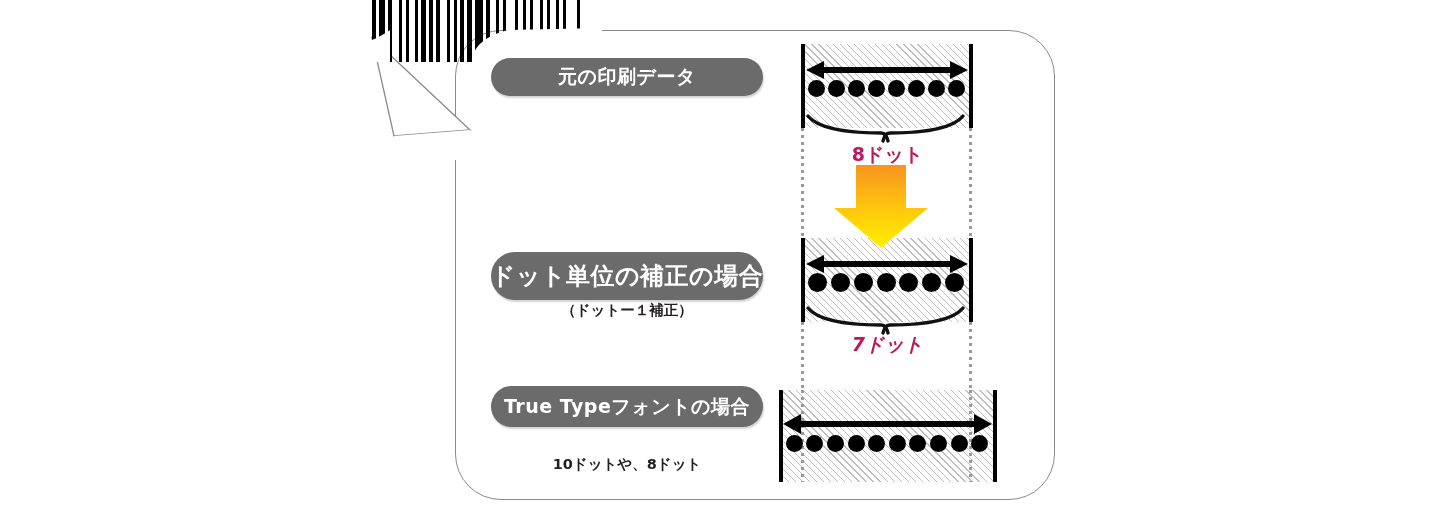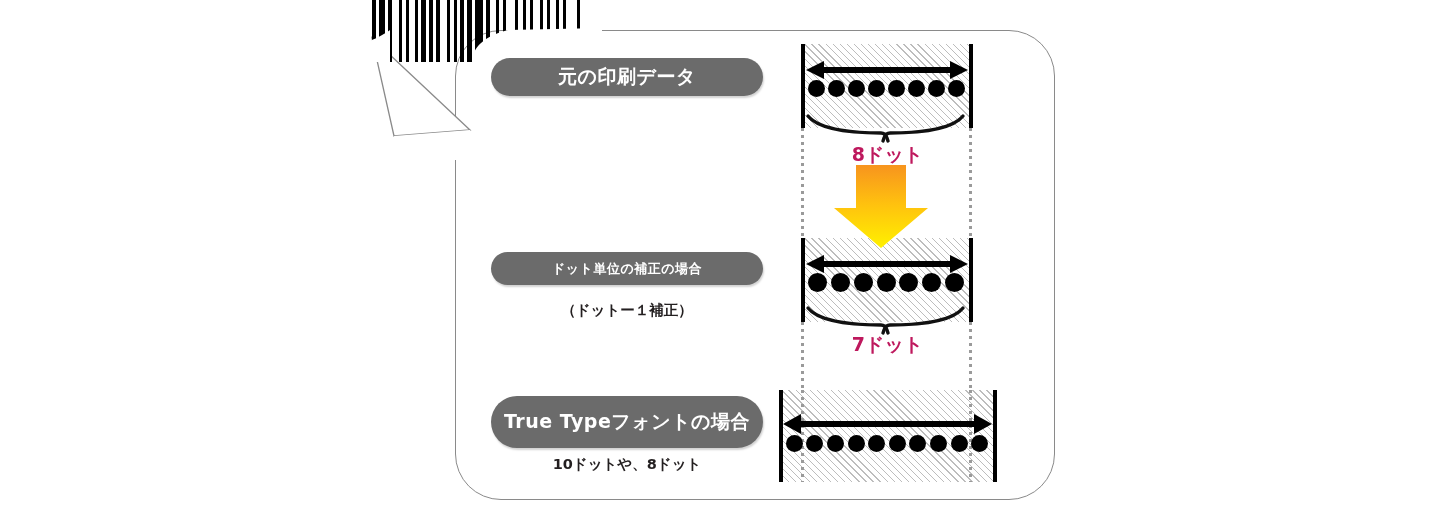--- a/index.html
+++ b/index.html
@@ -61,22 +61,22 @@
     color: #ffffff;
     font-weight: bold;
     display: flex;
     align-items: center;
     justify-content: center;
     letter-spacing: 0.5px;
     box-shadow: 1px 2px 2px rgba(0,0,0,0.18);
     white-space: nowrap;
   }
   .pill-1 { left: 491px; top: 58px;  width: 272px; height: 38px; font-size: 19px; }
-  .pill-2 { left: 491px; top: 252px; width: 272px; height: 33px; font-size: 13px; }
-  .pill-3 { left: 491px; top: 396px; width: 272px; height: 52px; font-size: 19px; }
+  .pill-2 { left: 491px; top: 252px; width: 272px; height: 48px; font-size: 24px; }
+  .pill-3 { left: 491px; top: 386px; width: 272px; height: 41px; font-size: 19px; }
 
   .subcap {
     position: absolute;
     text-align: center;
     color: #231f20;
     font-size: 14.5px;
     font-weight: bold;
     line-height: 1.38;
     white-space: nowrap;
   }
@@ -202,21 +202,21 @@
     <div class="vbar" style="left:993px; top:390px; height:92px;"></div>
 
     <div class="dottedguide" style="left:801px; top:128px; height:112px;"></div>
     <div class="dottedguide" style="left:969px; top:128px; height:112px;"></div>
     <div class="dottedguide" style="left:801px; top:322px; height:70px;"></div>
     <div class="dottedguide" style="left:969px; top:322px; height:70px;"></div>
     <div class="dottedguide" style="left:801px; top:390px; height:92px;"></div>
     <div class="dottedguide" style="left:969px; top:390px; height:92px;"></div>
 
     <div class="rowlabel" style="left:803px; top:142px; width:169px;">8ドット</div>
-    <div class="rowlabel" style="left:803px; top:332px; width:169px;">7ドット</div>
+    <div class="rowlabel" style="left:803px; top:332px; width:169px;font-style:italic;">7ドット</div>
   <div class="dot" style="left: 807.5px; top: 79.5px; width: 17px; height: 17px;"></div>
       <div class="dot" style="left: 827.5px; top: 79.5px; width: 17px; height: 17px;"></div>
       <div class="dot" style="left: 847.5px; top: 79.5px; width: 17px; height: 17px;"></div>
       <div class="dot" style="left: 867.5px; top: 79.5px; width: 17px; height: 17px;"></div>
       <div class="dot" style="left: 887.5px; top: 79.5px; width: 17px; height: 17px;"></div>
       <div class="dot" style="left: 907.5px; top: 79.5px; width: 17px; height: 17px;"></div>
       <div class="dot" style="left: 927.5px; top: 79.5px; width: 17px; height: 17px;"></div>
       <div class="dot" style="left: 947.5px; top: 79.5px; width: 17px; height: 17px;"></div>
       <div class="dot" style="left: 807.929px; top: 272.5px; width: 19px; height: 19px;"></div>
       <div class="dot" style="left: 830.786px; top: 272.5px; width: 19px; height: 19px;"></div>

